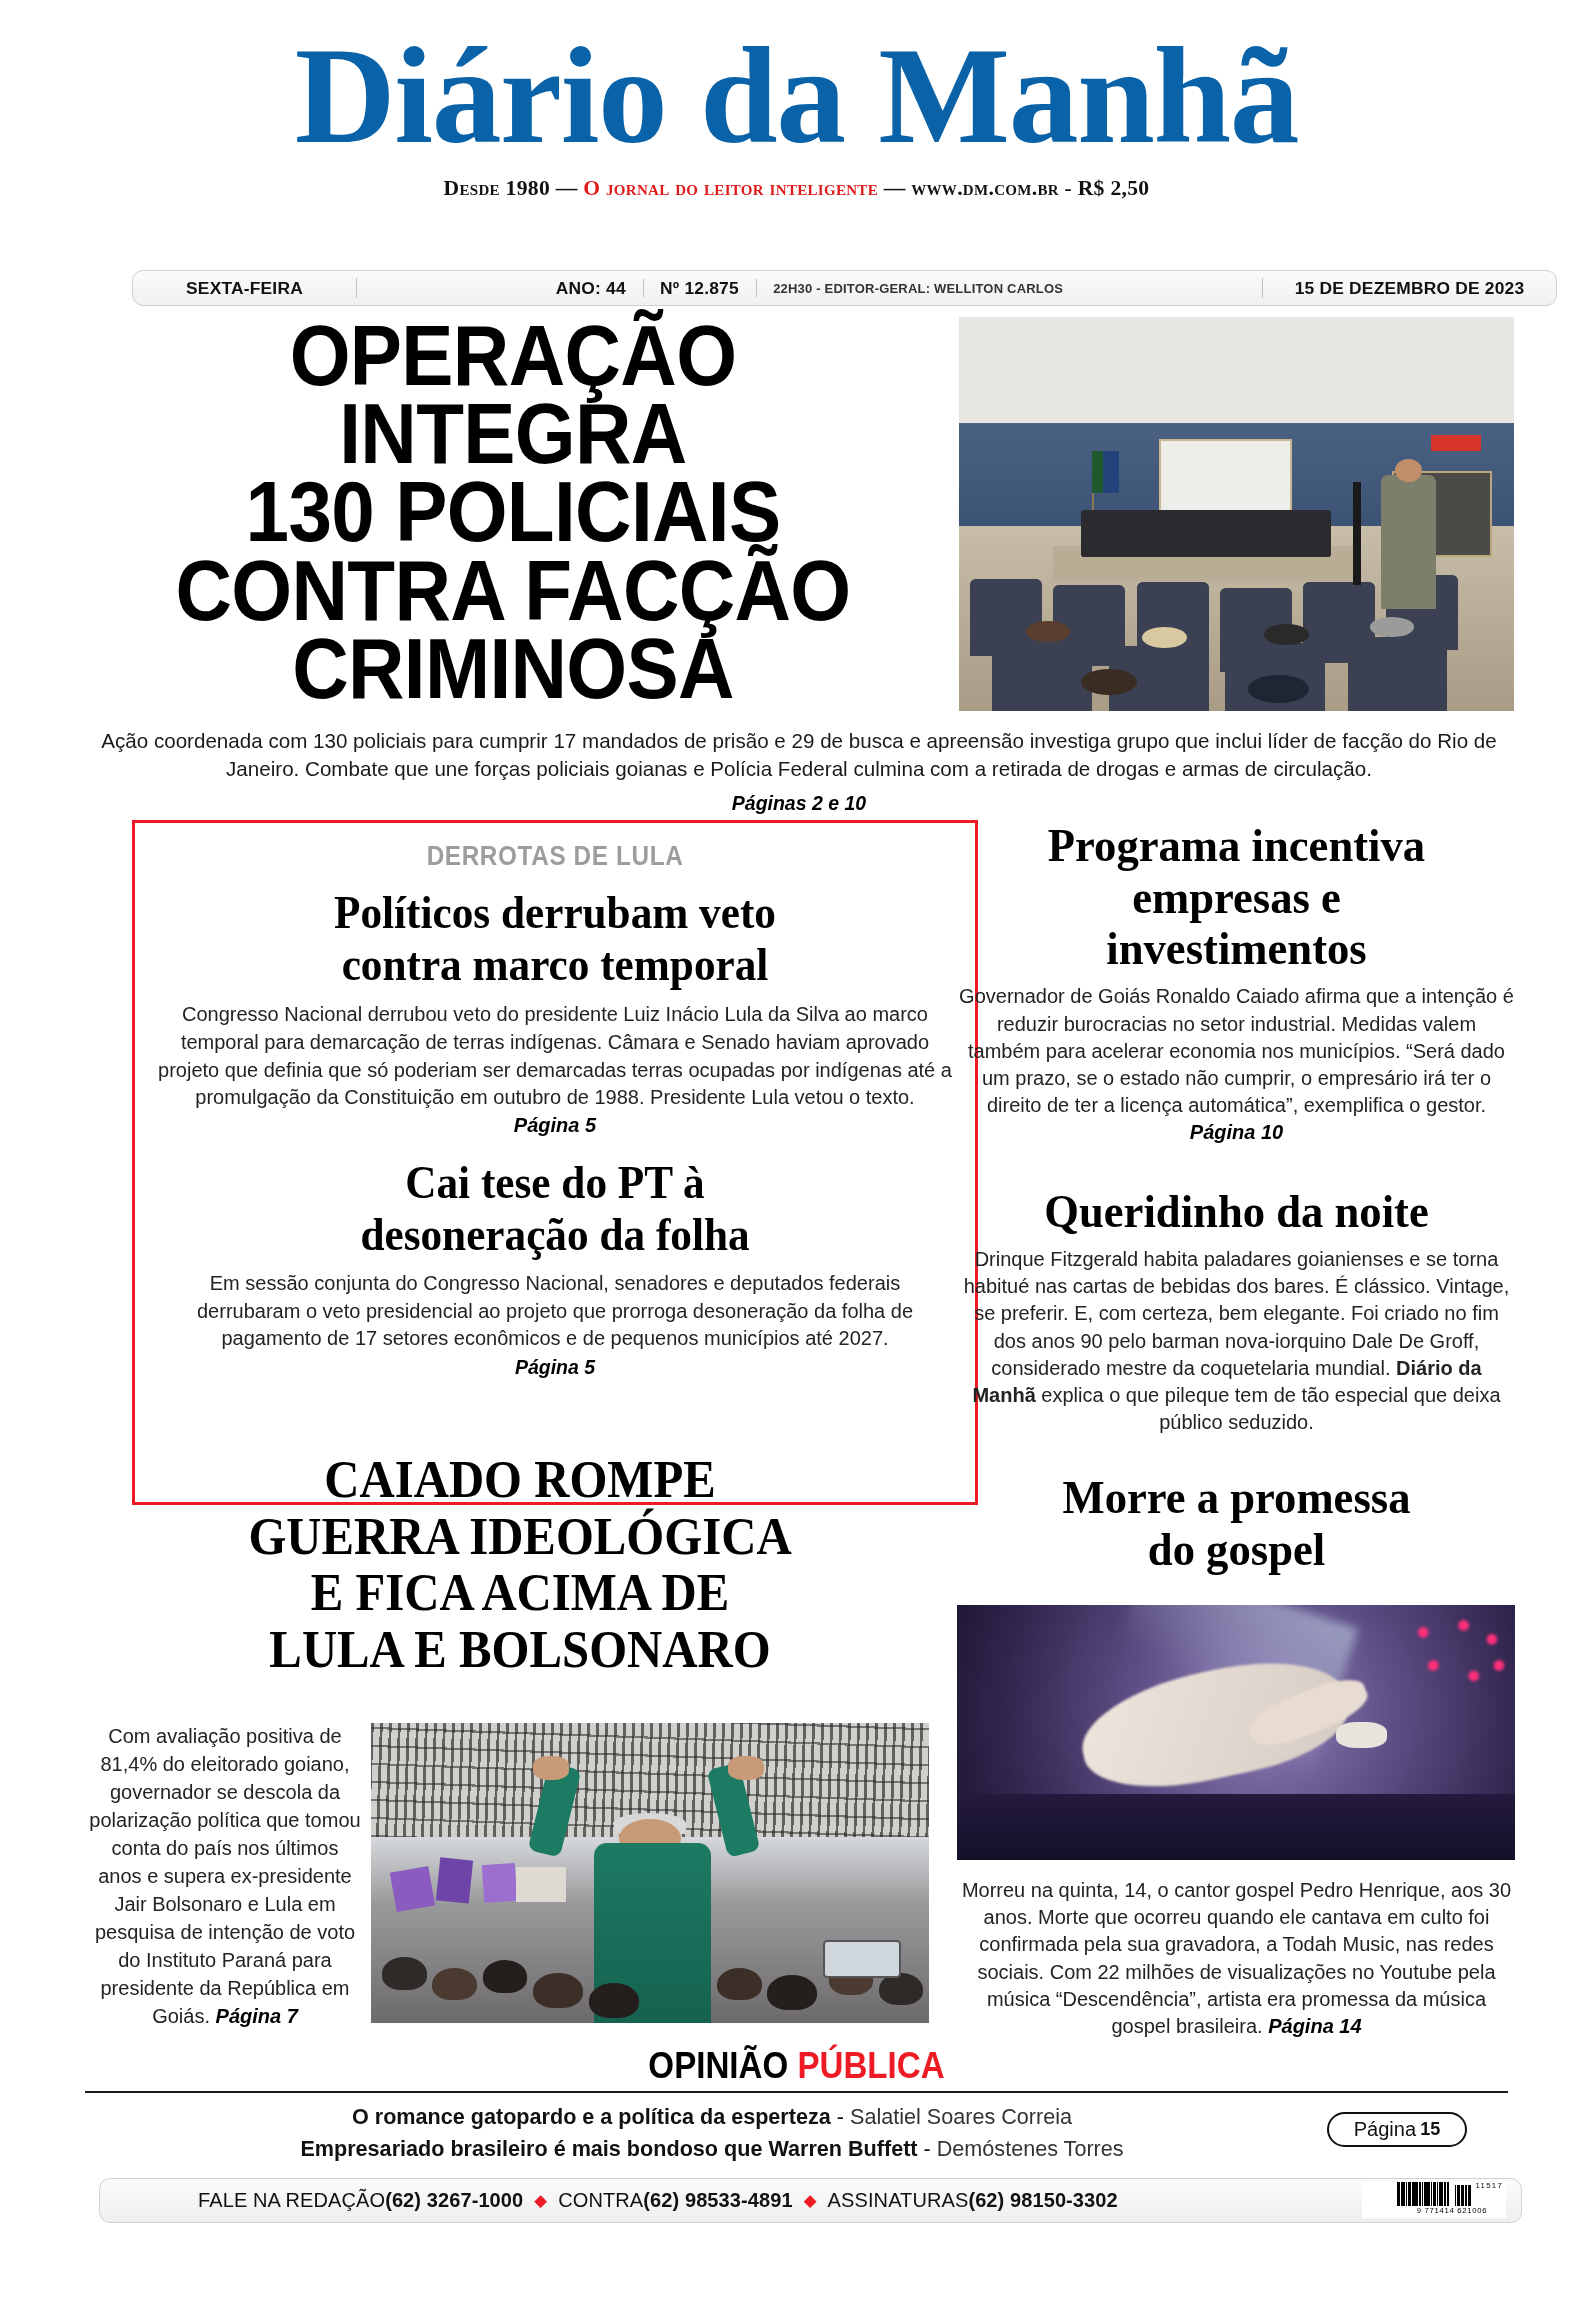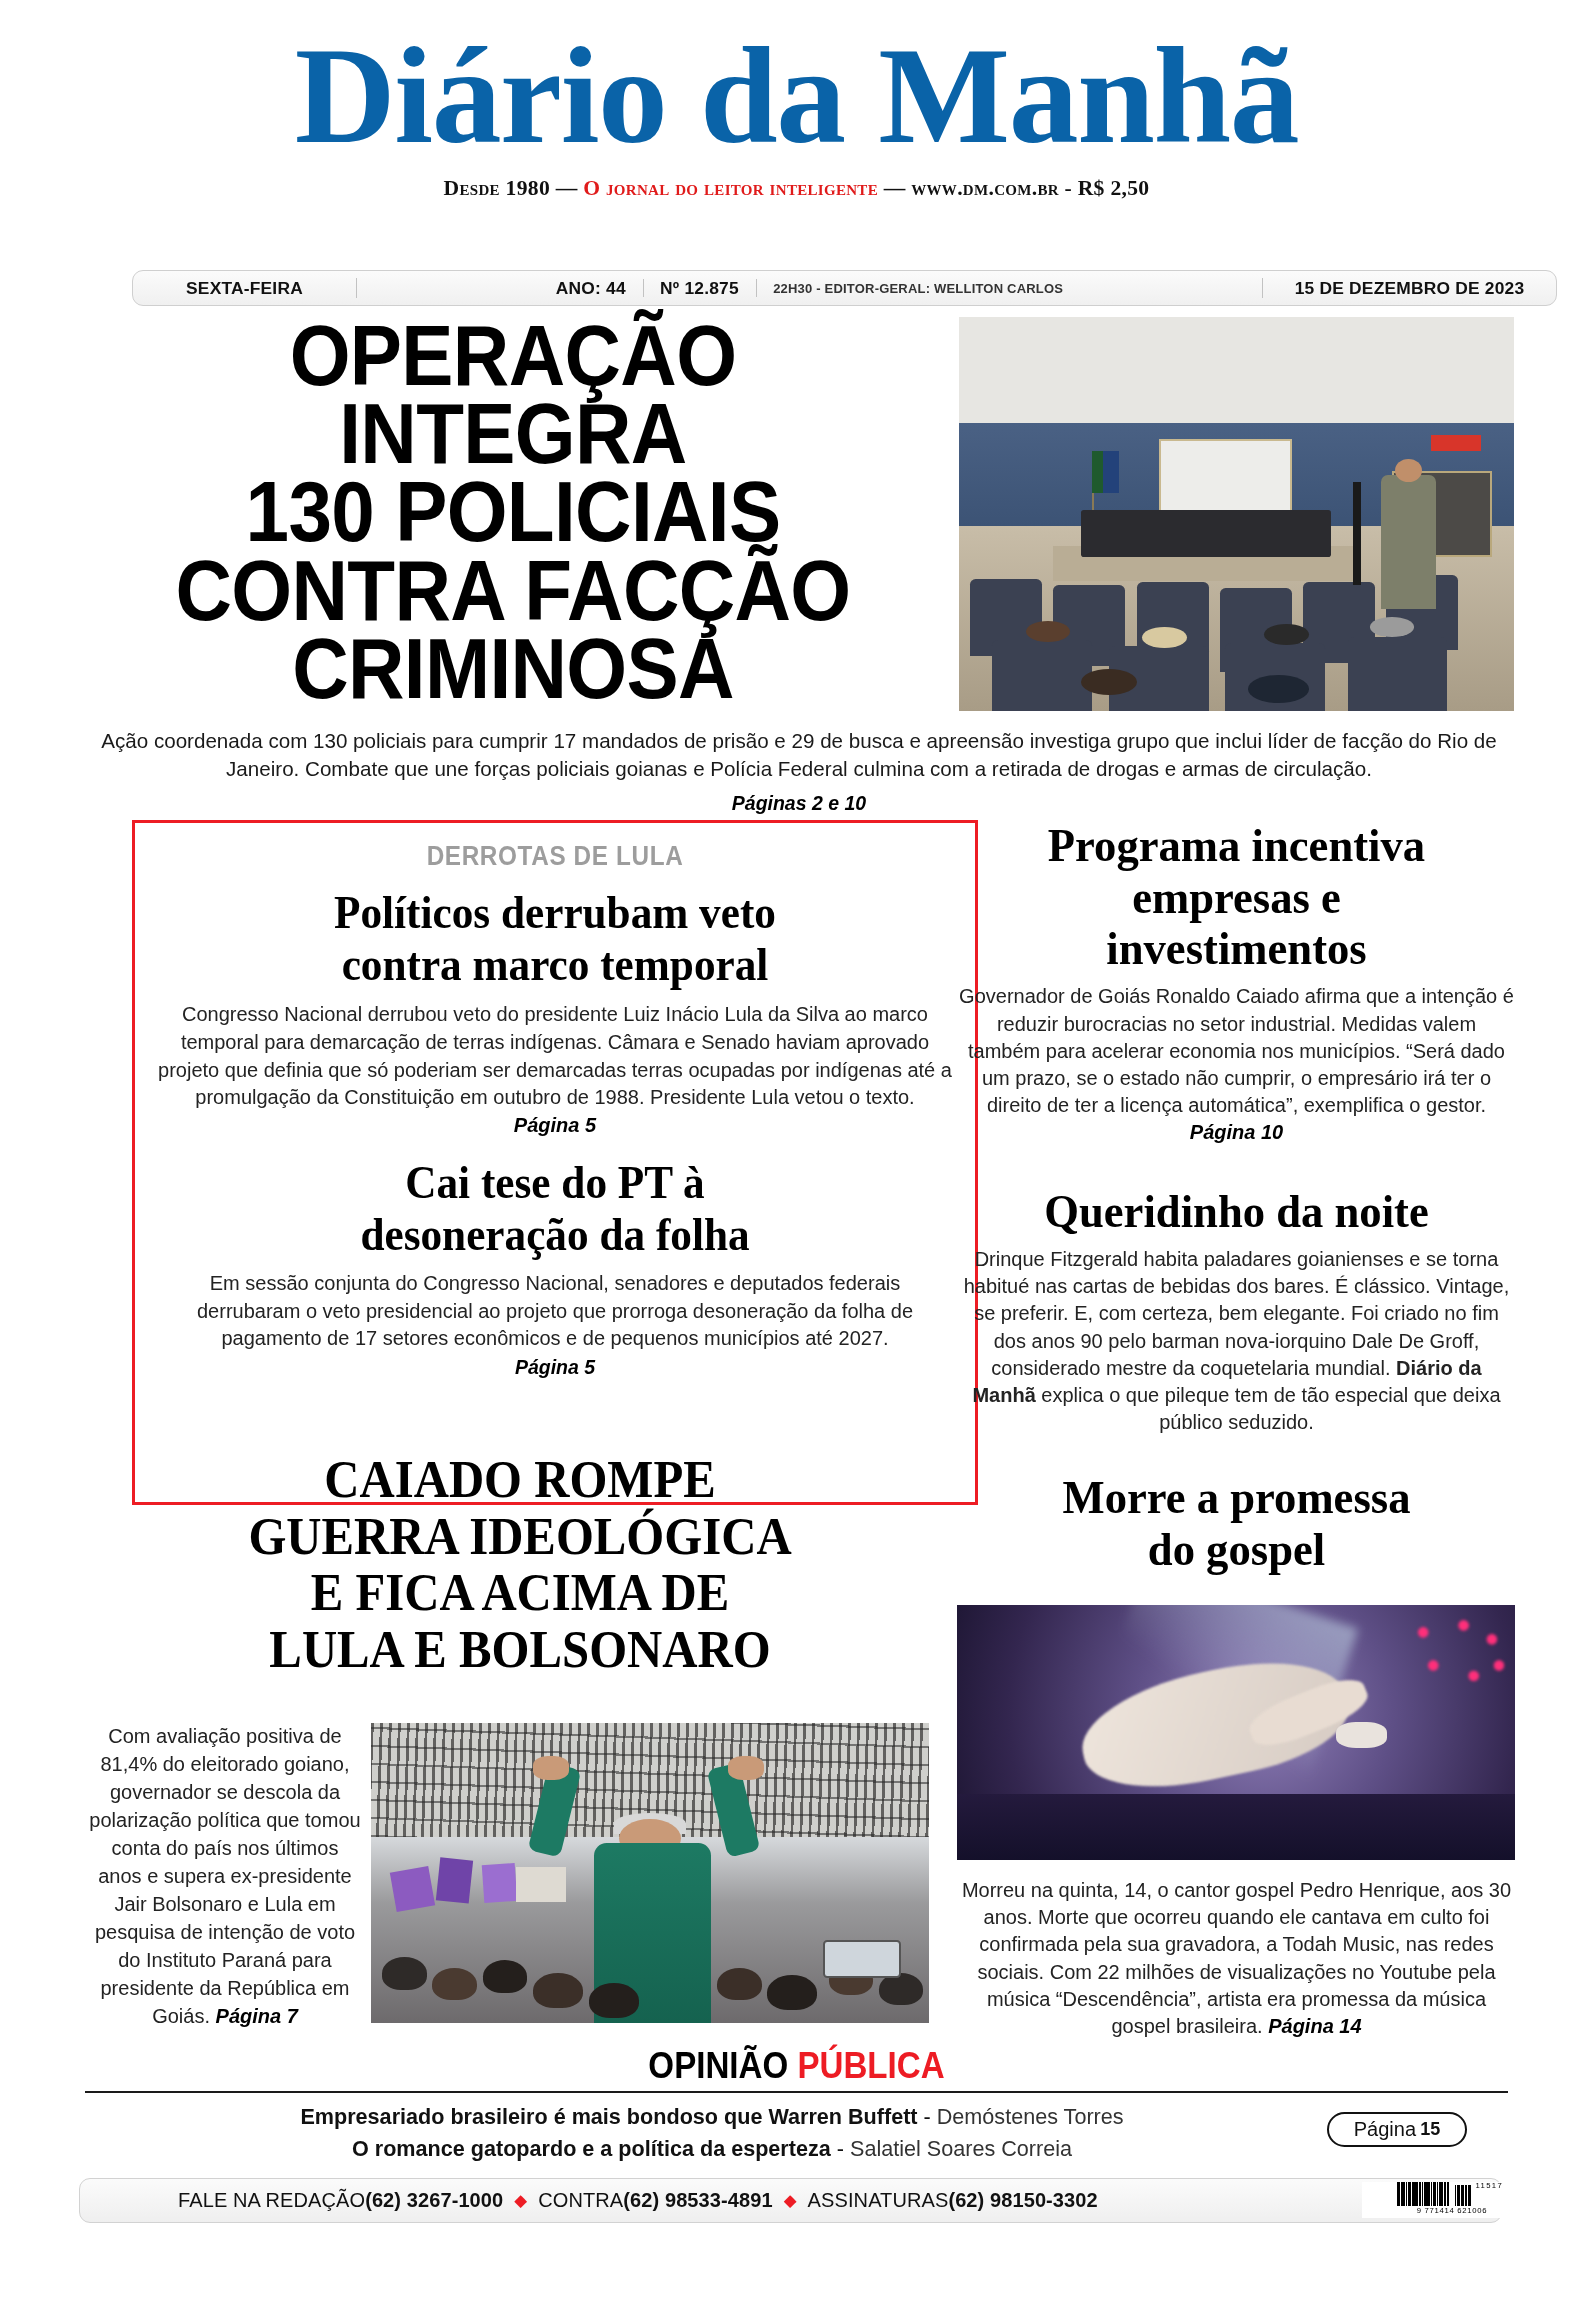--- a/index.html
+++ b/index.html
@@ -277,21 +277,21 @@
     display: flex; align-items: center; justify-content: center;
     font-family: "Liberation Sans", sans-serif;
     font-size: 20px;
     color: #111;
   }
   .op-badge b { font-weight: bold; margin-left: 4.2px; font-size: 18px;}
 
   
   .footbar {
     position: absolute;
-    left: 79px; top: 2178px;
+    left: 99px; top: 2178px;
     width: 1423px; height: 45px;
     background: linear-gradient(#fbfbfb, #efefef);
     border: 0.7px solid #d2d2d2;
     border-radius: 11px;
     display: flex;
     align-items: center;
     justify-content: flex-start;
     padding-left: 98px;
     font-family: "Liberation Sans", sans-serif;
     font-size: 20px;
@@ -561,24 +561,24 @@
       </div>
     </div>
   </div>
 
   <div class="op-title">
     <span class="blk">OPINIÃO </span><span class="red">PÚBLICA</span>
   </div>
   <div class="op-rule"></div>
   <div class="op-lines">
     <div>
+      <b>O romance gatopardo e a política da esperteza</b><span> - </span><span class="author">Salatiel Soares Correia</span>
+    </div>
+    <div>
       <b>Empresariado brasileiro é mais bondoso que Warren Buffett</b><span> - </span><span class="author">Demóstenes Torres</span>
-    </div>
-    <div>
-      <b>O romance gatopardo e a política da esperteza</b><span> - </span><span class="author">Salatiel Soares Correia</span>
     </div>
   </div>
   <div class="op-badge">
     <span>Página</span>
       <b>15</b>
   </div>
 
   <div class="footbar">
     <span>FALE NA REDAÇÃO </span>
       <b>(62) 3267-1000</b>

